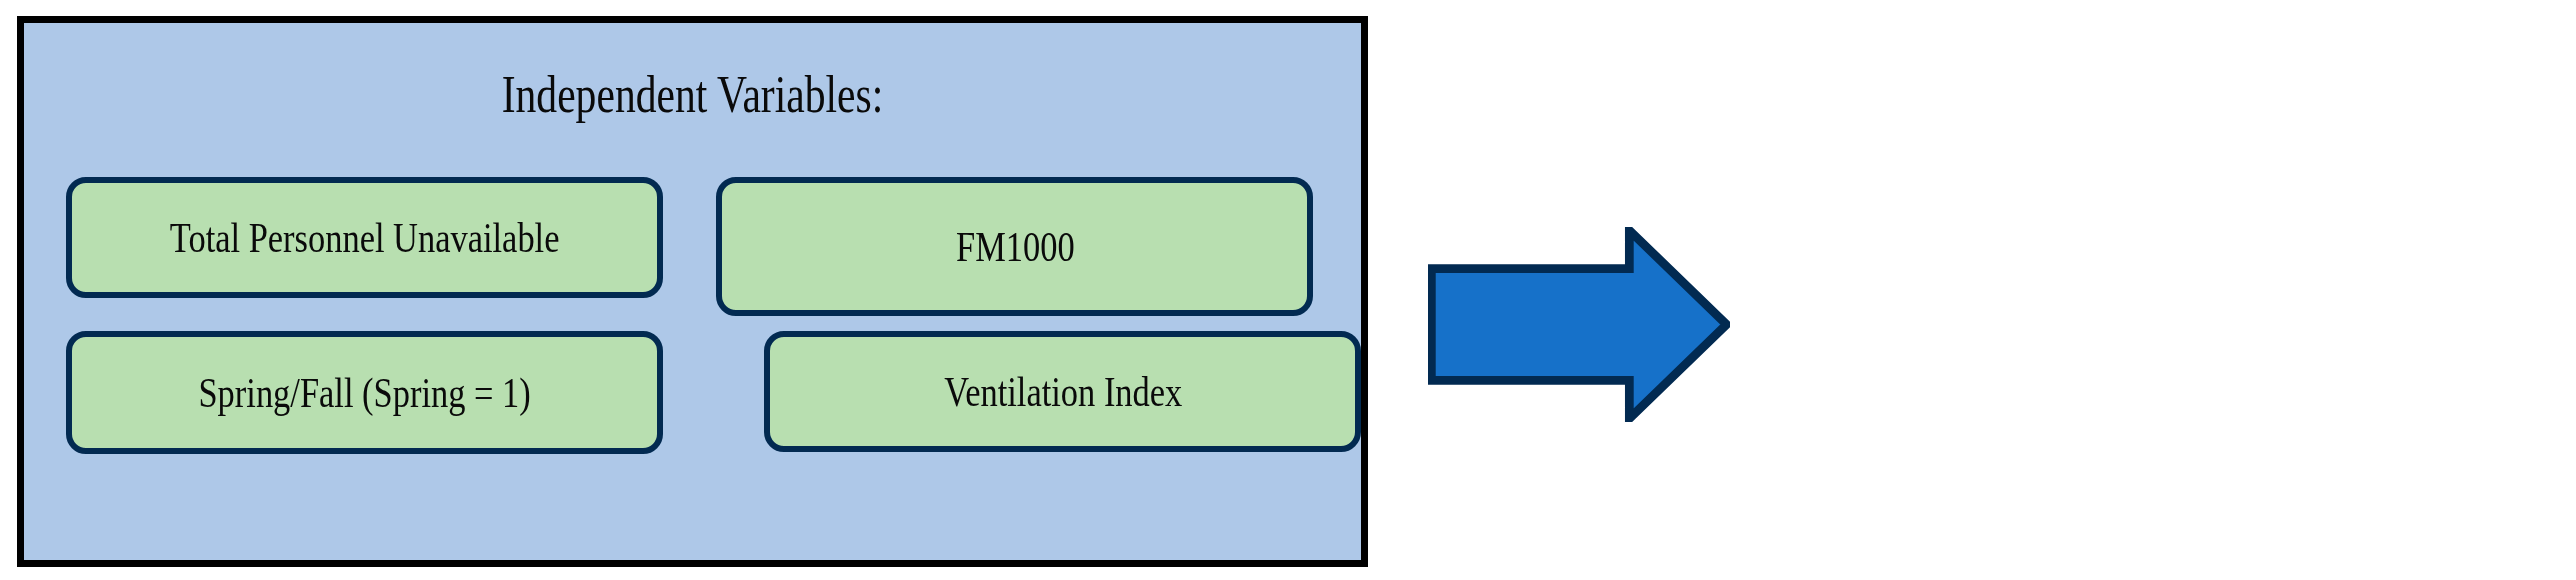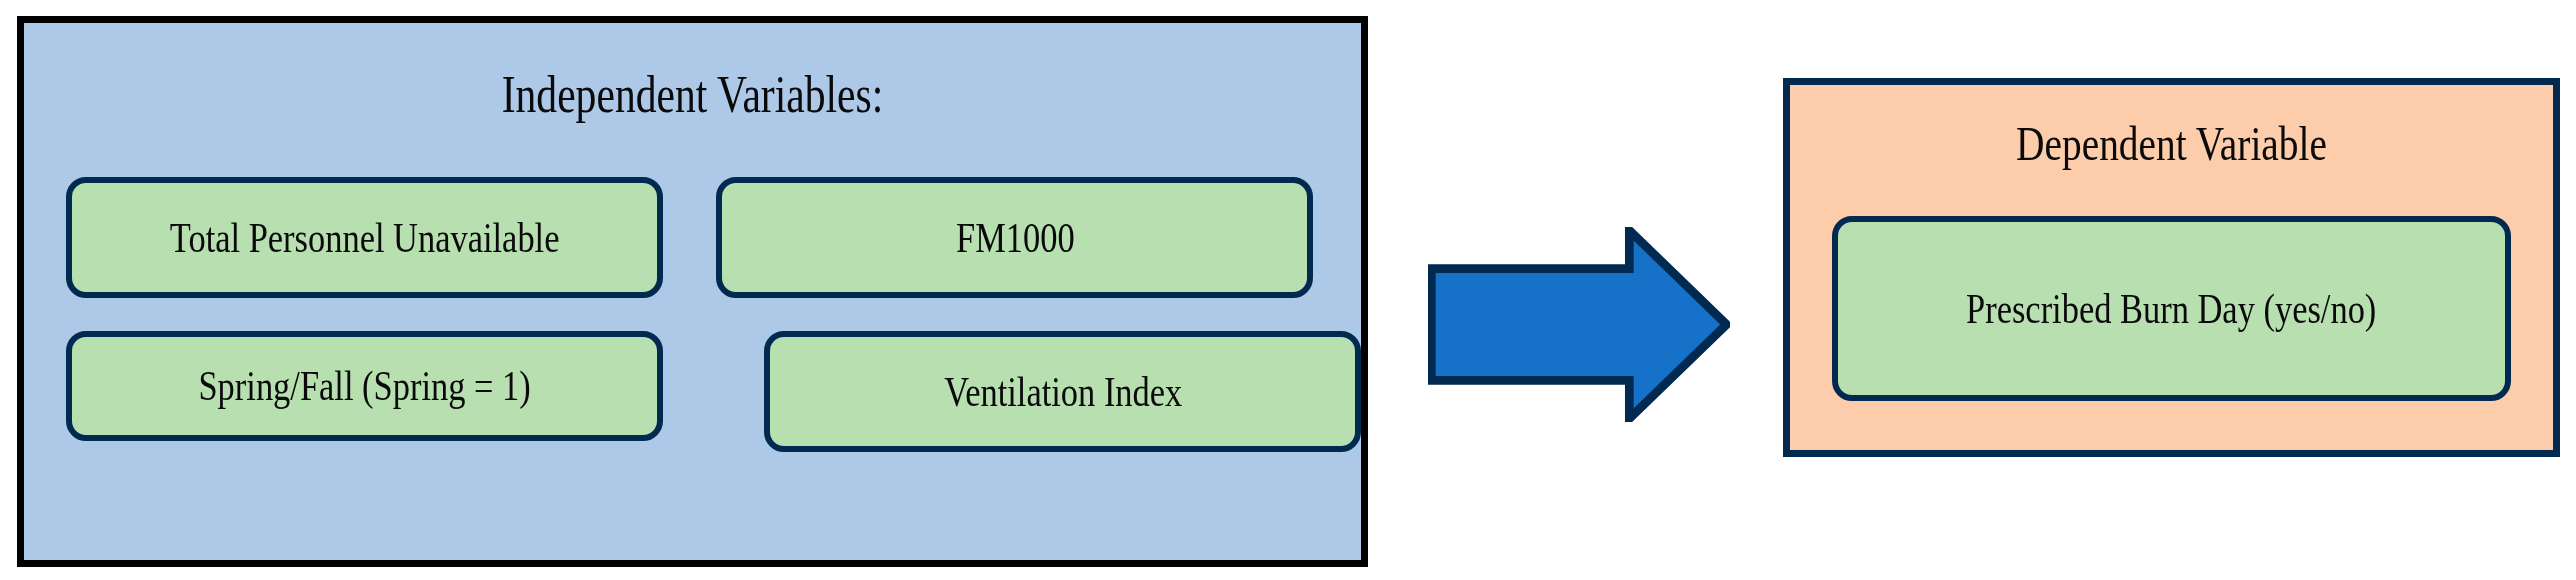--- a/index.html
+++ b/index.html
@@ -57,22 +57,22 @@
     font-size: 42px;
     line-height: 1;
     color: #0a0a0a;
     transform: scaleX(0.82);
     white-space: nowrap;
     text-align: center;
   }
 
   
   .box-r1c1 { left: 42px;  top: 154px; width: 597px; height: 121px; justify-content: center; }
-  .box-r1c2 { left: 692px; top: 154px; width: 597px; height: 121px; }
-  .box-r2c1 { left: 42px;  top: 308px; width: 597px; height: 110px; }
+  .box-r1c2 { left: 692px; top: 154px; width: 597px; height: 139px; }
+  .box-r2c1 { left: 42px;  top: 308px; width: 597px; height: 123px; }
   .box-r2c2 { left: 692px; top: 308px; width: 597px; height: 121px; margin-left: 48px; }
 
   
   .arrow-wrap {
     position: absolute;
     left: 1428px;
     top: 227px;
     width: 302px;
     height: 195px;
   }
@@ -136,24 +136,15 @@
     </div>
 
   </div>
 
   <div class="arrow-wrap">
     <svg viewBox="0 0 450 290" preserveAspectRatio="none">
       <polygon points="5,62 300,62 300,5 445,145 300,285 300,228 5,228" fill="#1671C9" stroke="#022A51" stroke-width="13" stroke-linejoin="miter"></polygon>
     </svg>
   </div>
 
-  <div class="dv-panel">
-
-    <div class="dv-title">Dependent Variable</div>
-
-    <div class="var-box dv-box">
-      <span class="var-label">Prescribed Burn Day (yes/no)</span>
-    </div>
-
-  </div>
 
 </div>
 
 
 </body></html>

